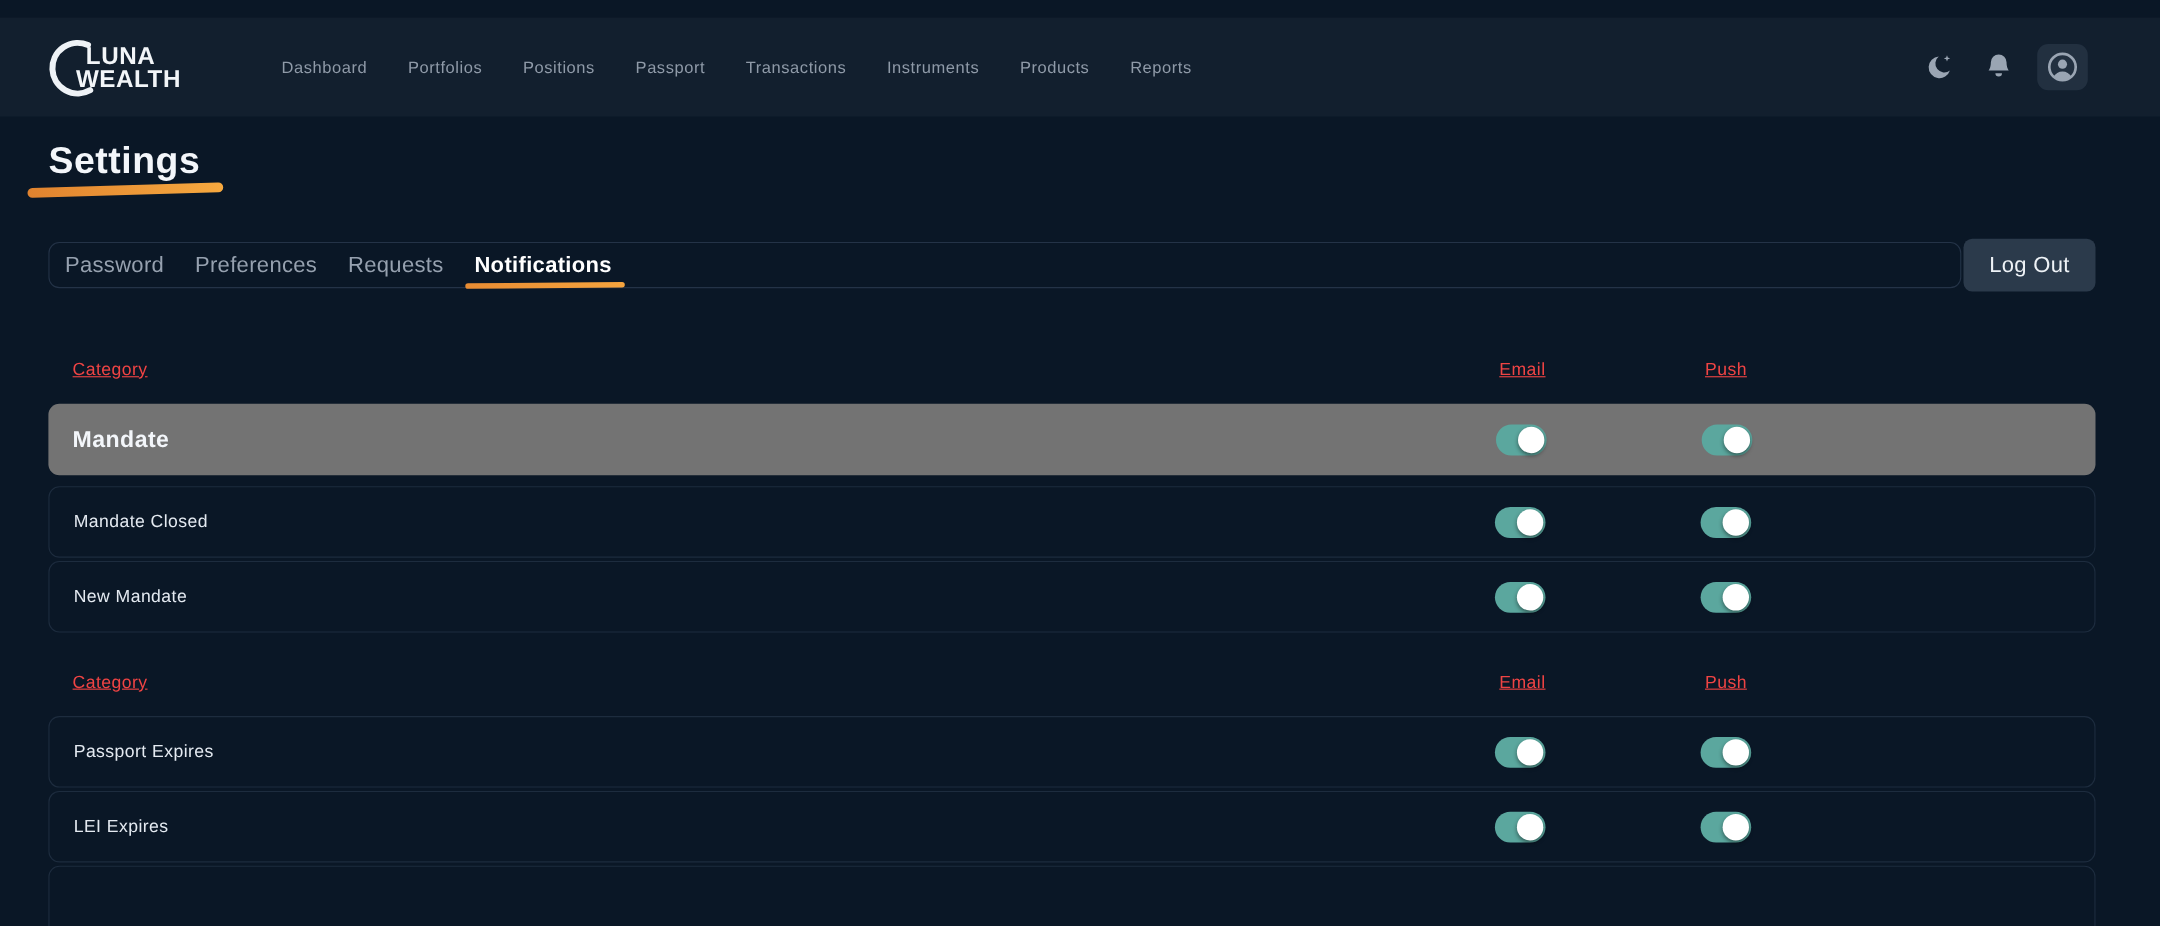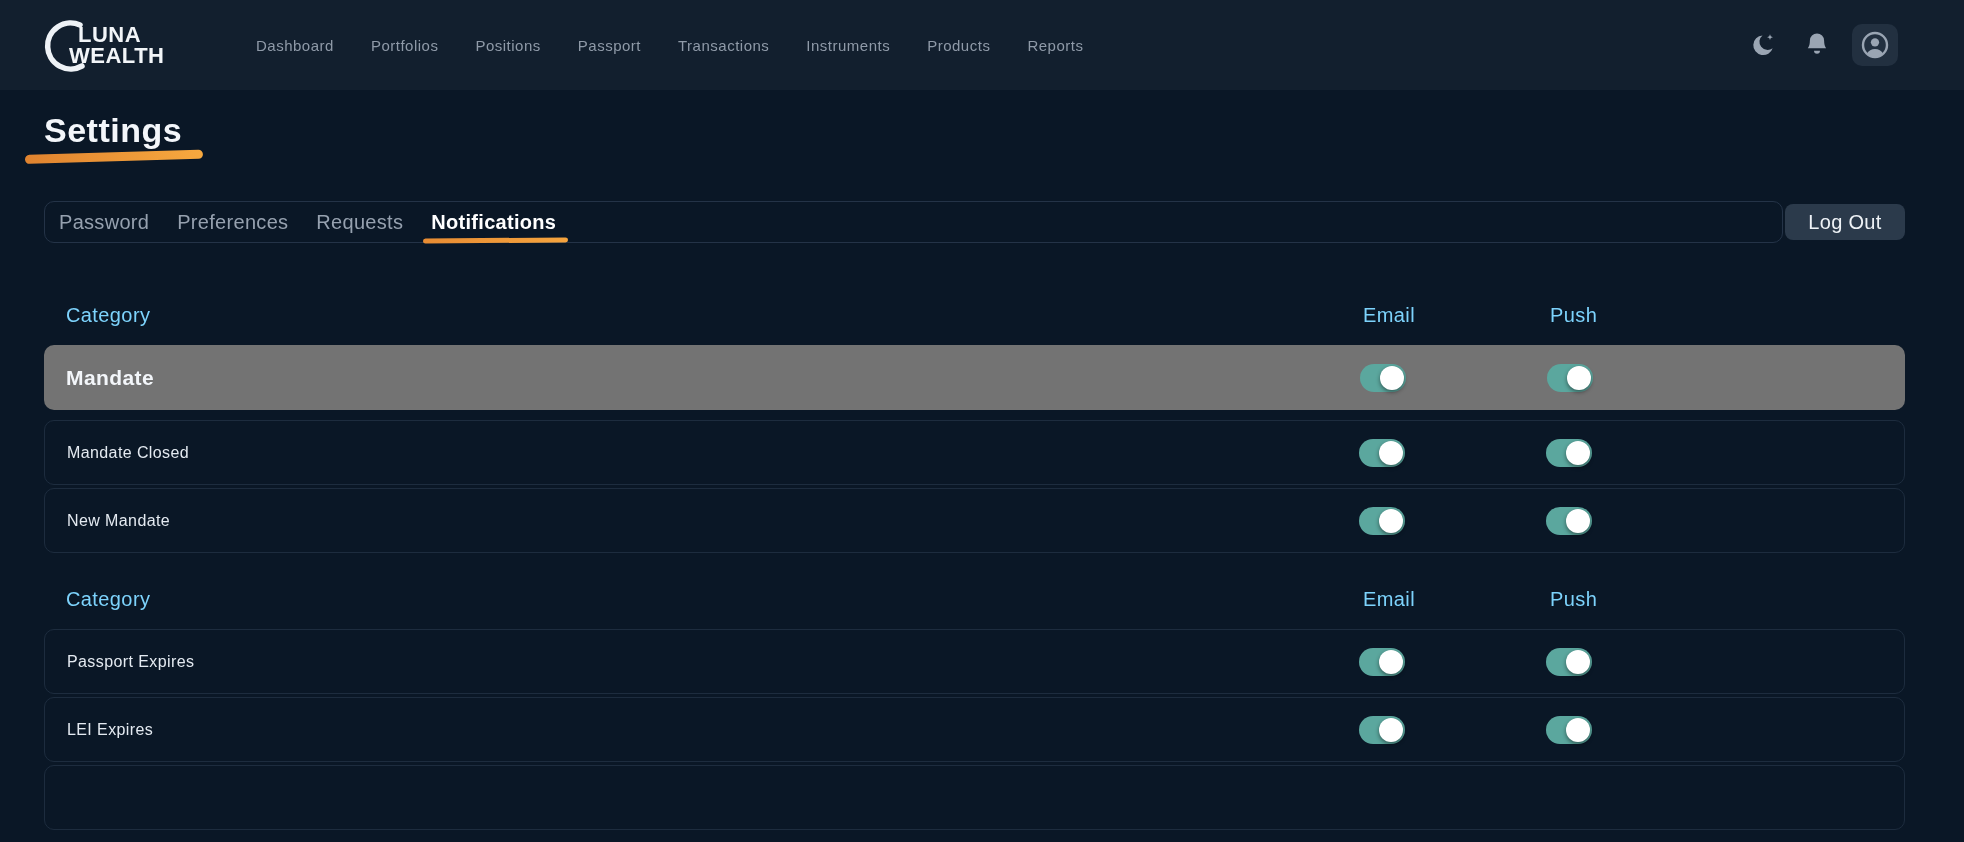--- a/index.html
+++ b/index.html
@@ -8,20 +8,21 @@
     background:#0a1726;
     font-family:"Liberation Sans","DejaVu Sans",sans-serif;
     color:#e8edf3;
   }
 
   
   header.topnav {
     height:90px; background:#121f2e;
     display:flex; align-items:center;
     padding:0 66px 0 44px;
+    margin-top:16px;
   }
   .brand { position:relative; display:flex; align-items:center; height:90px; width:160px; flex:0 0 auto; }
   .brand svg.arc { position:absolute; left:-6px; top:19px; }
   .brand-text { margin-left:34px; line-height:21px; font-weight:700; color:#f2f5f8; font-size:22px; letter-spacing:0.5px; }
   .brand-text .l2 { display:block; margin-left:-9px; }
 
   nav.mainnav { display:flex; gap:37px; margin-left:52px; }
   nav.mainnav a {
     color:#8f9aa8; font-size:15px; letter-spacing:0.5px; text-decoration:none; cursor:pointer;
   }
@@ -45,27 +46,27 @@
     flex:1; height:42px; border:1px solid #243347; border-radius:10px;
     display:flex; align-items:stretch; background:transparent;
   }
   .tab { position:relative; display:flex; align-items:center; padding:0 14px; font-size:20px; color:#96a1af; letter-spacing:0.3px; cursor:pointer; background:none; border:none; font-family:inherit; }
   .tab.active { color:#ffffff; font-weight:700; }
   .tab .tab-underline {
     position:absolute; left:6px; right:2px; bottom:-1px; height:5px; border-radius:3px;
     background:linear-gradient(90deg,#e88c33,#f5a43e); transform:rotate(-0.5deg);
   }
   .logout-btn {
-    width:120px; height:36px; border-radius:8px; border:none; cursor:pointer;
+    width:120px; height:48px; border-radius:8px; border:none; cursor:pointer;
     background:#2b3a4b; color:#eef2f6; font-size:20px; font-family:inherit; letter-spacing:0.3px;
   }
 
   
   .grid-cols { display:grid; grid-template-columns:1fr 187px 358px; align-items:center; padding-left:22px; }
-  .group-header { height:40px; color:#7dd3fc; font-size:20px; letter-spacing:0.4px; }
+  .group-header { height:40px; color:#ef4444; font-size:16px; letter-spacing:0.4px;text-decoration:underline; }
   .group-header.first { margin-top:52px; }
   .group-header.second { margin-top:26px; }
   .group-header .col-label { padding-left:3px; }
   .group-header .col-label.cat { padding-left:0; }
 
   .row { height:65px; border-radius:10px; margin-top:10px; }
   .row.filled { background:#737373; }
   .row.filled .row-label { font-weight:700; font-size:21px; color:#f3f6fa; letter-spacing:0.4px; }
   .row.outlined { border:1px solid #1d2c3e; }
   .row.outlined + .row.outlined { margin-top:3px; }

